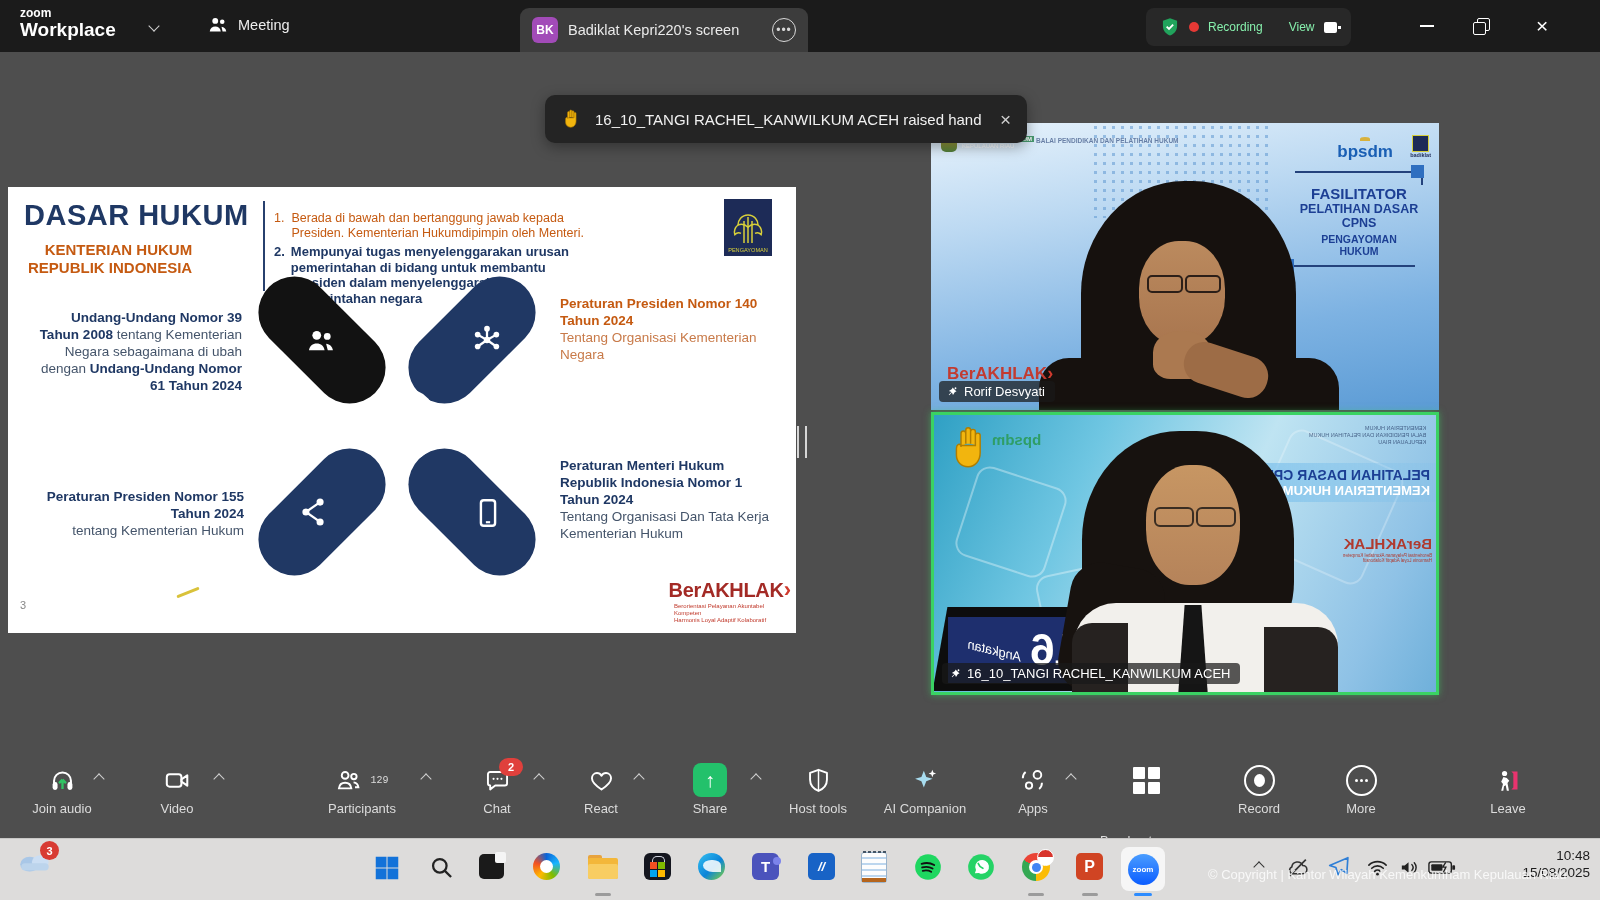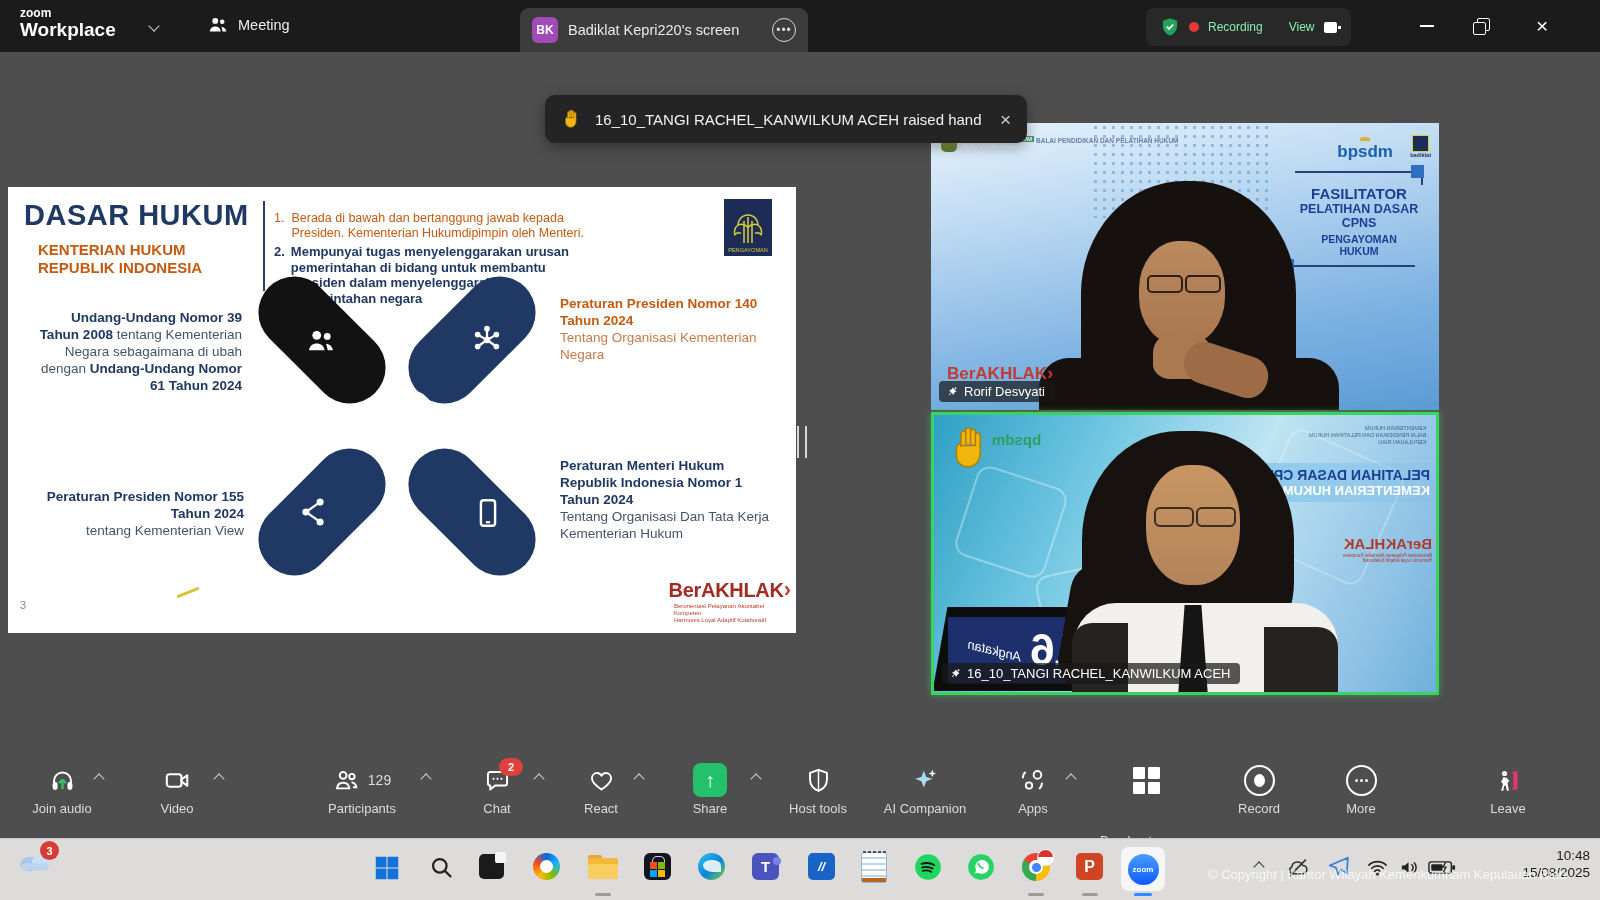--- a/index.html
+++ b/index.html
@@ -39,21 +39,21 @@
   .txt-r{text-align:right;}
   
   .tile{position:absolute;overflow:hidden;z-index:6;}
   .name-tag{position:absolute;left:8px;bottom:8px;background:rgba(25,25,25,.72);border-radius:4px;display:flex;align-items:center;gap:6px;padding:3px 10px 3px 7px;}
   .name-tag span{color:#fff;font-size:13px;white-space:nowrap;}
   .geo{position:absolute;border:2px solid rgba(255,255,255,.35);border-radius:14px;}
   
   .tb-item{position:absolute;top:763px;transform:translateX(-50%);width:140px;display:flex;flex-direction:column;align-items:center;}
   .tb-icon{height:34px;display:flex;align-items:center;justify-content:center;gap:8px;position:relative;}
   .tb-label{font-size:13px;color:#dcdcdc;margin-top:4px;white-space:nowrap;}
-  .tb-count{color:#dcdcdc;font-size:14px;}
+  .tb-count{color:#dcdcdc;font-size:10px;font-family:Liberation Mono, monospace;}
   .badge{position:absolute;top:-5px;left:calc(50% + 2px);min-width:18px;height:18px;border-radius:9px;background:#e0403c;color:#fff;font-size:11px;font-weight:bold;display:flex;align-items:center;justify-content:center;padding:0 3px;}
   .share-sq{width:34px;height:34px;border-radius:8px;background:#23c16b;color:#fff;font-size:20px;font-weight:bold;display:flex;align-items:center;justify-content:center;}
   .rec-ring{width:27px;height:27px;border:2px solid #fff;border-radius:50%;display:flex;align-items:center;justify-content:center;}
   .rec-ring i{width:11px;height:13px;border-radius:50%;background:#fff;}
   .more-ring{width:27px;height:27px;border:2px solid #fff;border-radius:50%;display:flex;align-items:center;justify-content:center;gap:2px;}
   .more-ring i{width:3px;height:3px;border-radius:50%;background:#fff;}
   .bo-grid{display:grid;grid-template-columns:12px 12px;grid-gap:3px;}
   .bo-grid i{width:12px;height:12px;background:#fff;border-radius:1px;}
   
   .taskbar{position:absolute;left:0;top:838px;width:1600px;height:62px;background:#dddcdb;border-top:1px solid #c8c7c6;z-index:40;}
@@ -111,21 +111,21 @@
   <div class="toast">
     <svg width="22" height="22" viewBox="0 0 24 24">
         <path d="M7.2 11.5V5a1.15 1.15 0 012.3 0v5M9.5 10V3.4a1.15 1.15 0 012.3 0V10M11.8 10V4.2a1.15 1.15 0 012.3 0v6.3M14.1 10.8V6a1.15 1.15 0 012.3 0v8.2c0 4-2.4 6.8-5.8 6.8-3.2 0-5.6-2.3-5.6-5.6v-3.2c0-1.9 1.3-2.5 2.2-1.4z" fill="#f2b50e" stroke="#b07d00" stroke-width=".7"></path>
       </svg>
     <span class="toast-msg">16_10_TANGI RACHEL_KANWILKUM ACEH raised hand</span>
     <span class="toast-close">×</span>
   </div>
 
   <div class="slide">
     <div class="abs slide-title navy" style="left:16px;top:12px;">DASAR HUKUM</div>
-    <div class="abs orange" style="left:30px;top:54px;font-size:15px;font-weight:bold;line-height:18px;">
+    <div class="abs orange" style="left:20px;top:54px;font-size:15px;font-weight:bold;line-height:18px;text-align:right;">
       <div>KENTERIAN HUKUM</div>
       <div>REPUBLIK INDONESIA</div>
     </div>
     <div class="abs" style="left:255px;top:14px;width:2px;height:90px;background:#27406e;"></div>
 
     <div class="abs" style="left:266px;top:24px;width:310px;">
       <div style="display:flex;gap:7px;">
         <span class="orange" style="font-size:12.5px;">1.</span>
         <span class="orange" style="font-size:12.5px;line-height:14.5px;">Berada di bawah dan bertanggung jawab kepada Presiden. Kementerian Hukumdipimpin oleh Menteri.</span>
       </div>
@@ -144,21 +144,21 @@
         <path d="M14 26c-3 2.2-4.4 6.3-3.2 9.6 2-2 4.2-2.2 6.2-1.2M34 26c3 2.2 4.4 6.3 3.2 9.6-2-2-4.2-2.2-6.2-1.2"></path>
       </g>
       <text x="24" y="53" font-size="5.6" fill="#d7cf3a" text-anchor="middle">PENGAYOMAN</text>
     </svg>
 
     <div class="abs txt-r" style="left:22px;top:122px;width:212px;font-size:13.5px;line-height:17px;">
       <span class="navy" style="font-weight:bold;">Undang-Undang Nomor 39 Tahun 2008</span><span style="color:#44546a;"> tentang Kementerian Negara sebagaimana di ubah dengan </span><span class="navy" style="font-weight:bold;">Undang-Undang Nomor 61 Tahun 2024</span>
     </div>
     <div class="abs txt-r" style="left:20px;top:301px;width:216px;font-size:13.5px;line-height:17px;">
       <span class="navy" style="font-weight:bold;">Peraturan Presiden Nomor 155 Tahun 2024</span><br>
-      <span style="color:#44546a;">tentang Kementerian View</span>
+      <span style="color:#44546a;">tentang Kementerian Hukum</span>
     </div>
 
     <div class="abs" style="left:552px;top:108px;width:205px;font-size:13.5px;line-height:17px;">
       <div class="orange" style="font-weight:bold;">Peraturan Presiden Nomor 140 Tahun 2024</div>
       <div style="color:#c87a49;">Tentang Organisasi Kementerian Negara</div>
     </div>
     <div class="abs" style="left:552px;top:270px;width:210px;font-size:13.5px;line-height:17px;">
       <div class="navy" style="font-weight:bold;">Peraturan Menteri Hukum Republik Indonesia Nomor 1 Tahun 2024</div>
       <div style="color:#44546a;">Tentang Organisasi Dan Tata Kerja Kementerian Hukum</div>
     </div>

